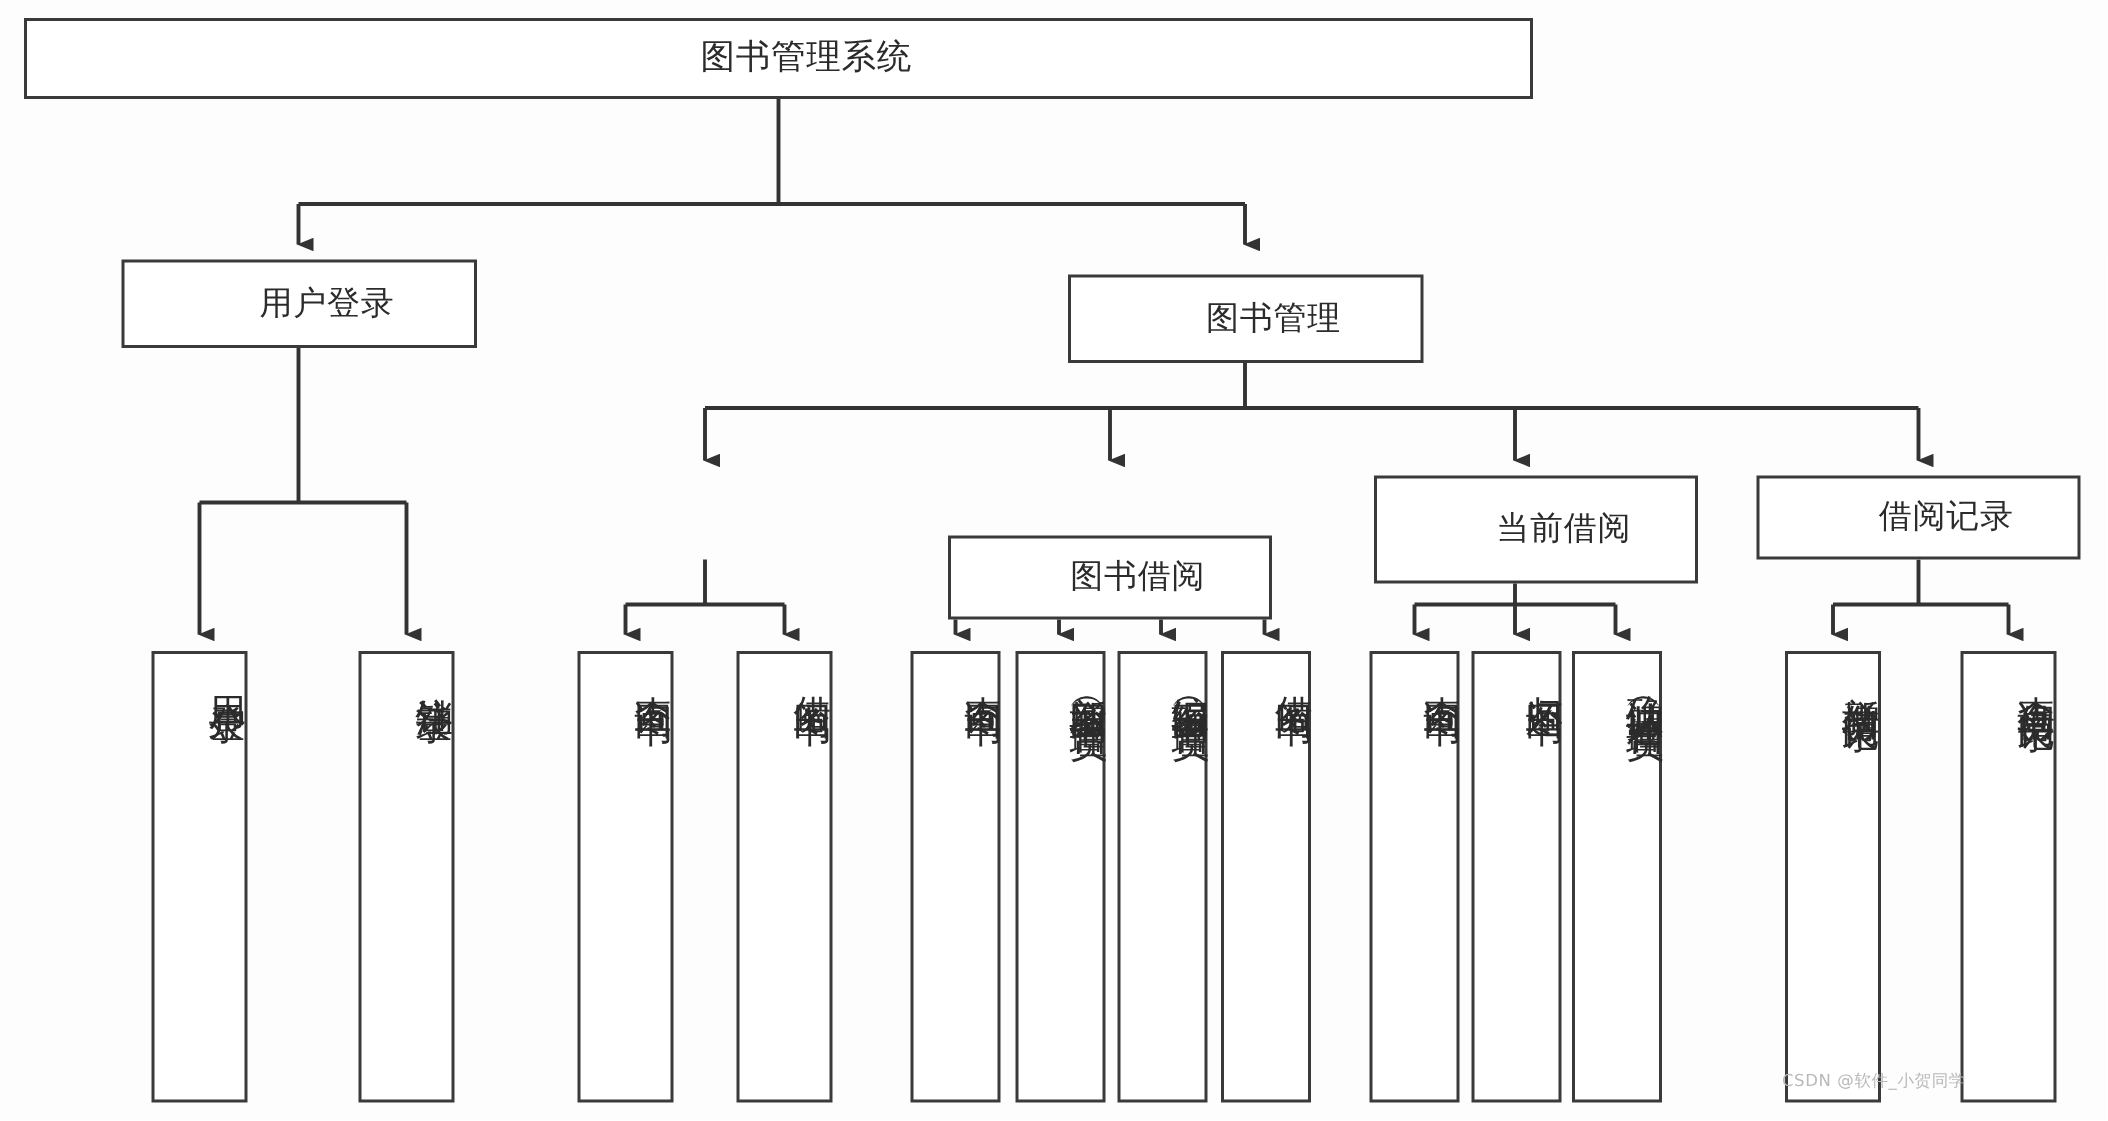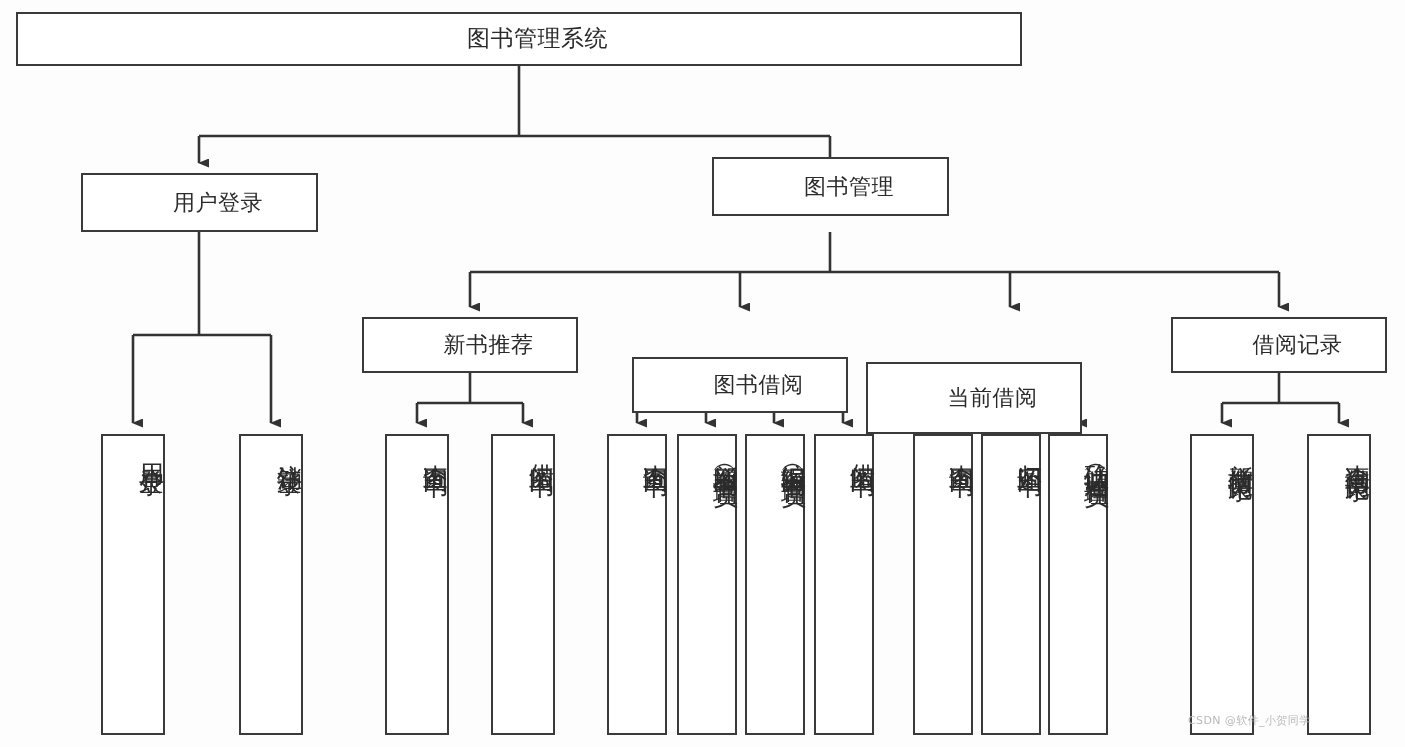--- a/index.html
+++ b/index.html
@@ -134,31 +134,28 @@
     </g>
   </svg>
 
   <div class="node horiz root" style="left:16px; top:12px; width:1006px; height:54px;">
     <span class="label">图书管理系统</span>
   </div>
 
   <div class="node horiz" style="left:81px; top:173px; width:237px; height:59px;">
     <span class="label">用户登录</span>
   </div>
-  <div class="node horiz" style="left:712px; top:157px; width:237px; height:59px;">
+  <div class="node horiz" style="left:712px; top:183px; width:237px; height:59px;">
     <span class="label">图书管理</span>
   </div>
 
-  <div class="node horiz" style="left:362px; top:317px; width:216px; height:56px;">
-    <span class="label">新书推荐</span>
-  </div>
   <div class="node horiz" style="left:632px; top:317px; width:216px; height:56px;margin-top:40px;">
     <span class="label">图书借阅</span>
   </div>
-  <div class="node horiz" style="left:866px; top:317px; width:216px; height:72px;margin-top:45px;">
+  <div class="node horiz" style="left:916px; top:317px; width:216px; height:72px;">
     <span class="label">当前借阅</span>
   </div>
   <div class="node horiz" style="left:1171px; top:317px; width:216px; height:56px;">
     <span class="label">借阅记录</span>
   </div>
 
   <div class="node vert" style="left:101px; top:434px; width:64px; height:301px;">
     <span class="label">用户登录</span>
   </div>
   <div class="node vert" style="left:239px; top:434px; width:64px; height:301px;">

